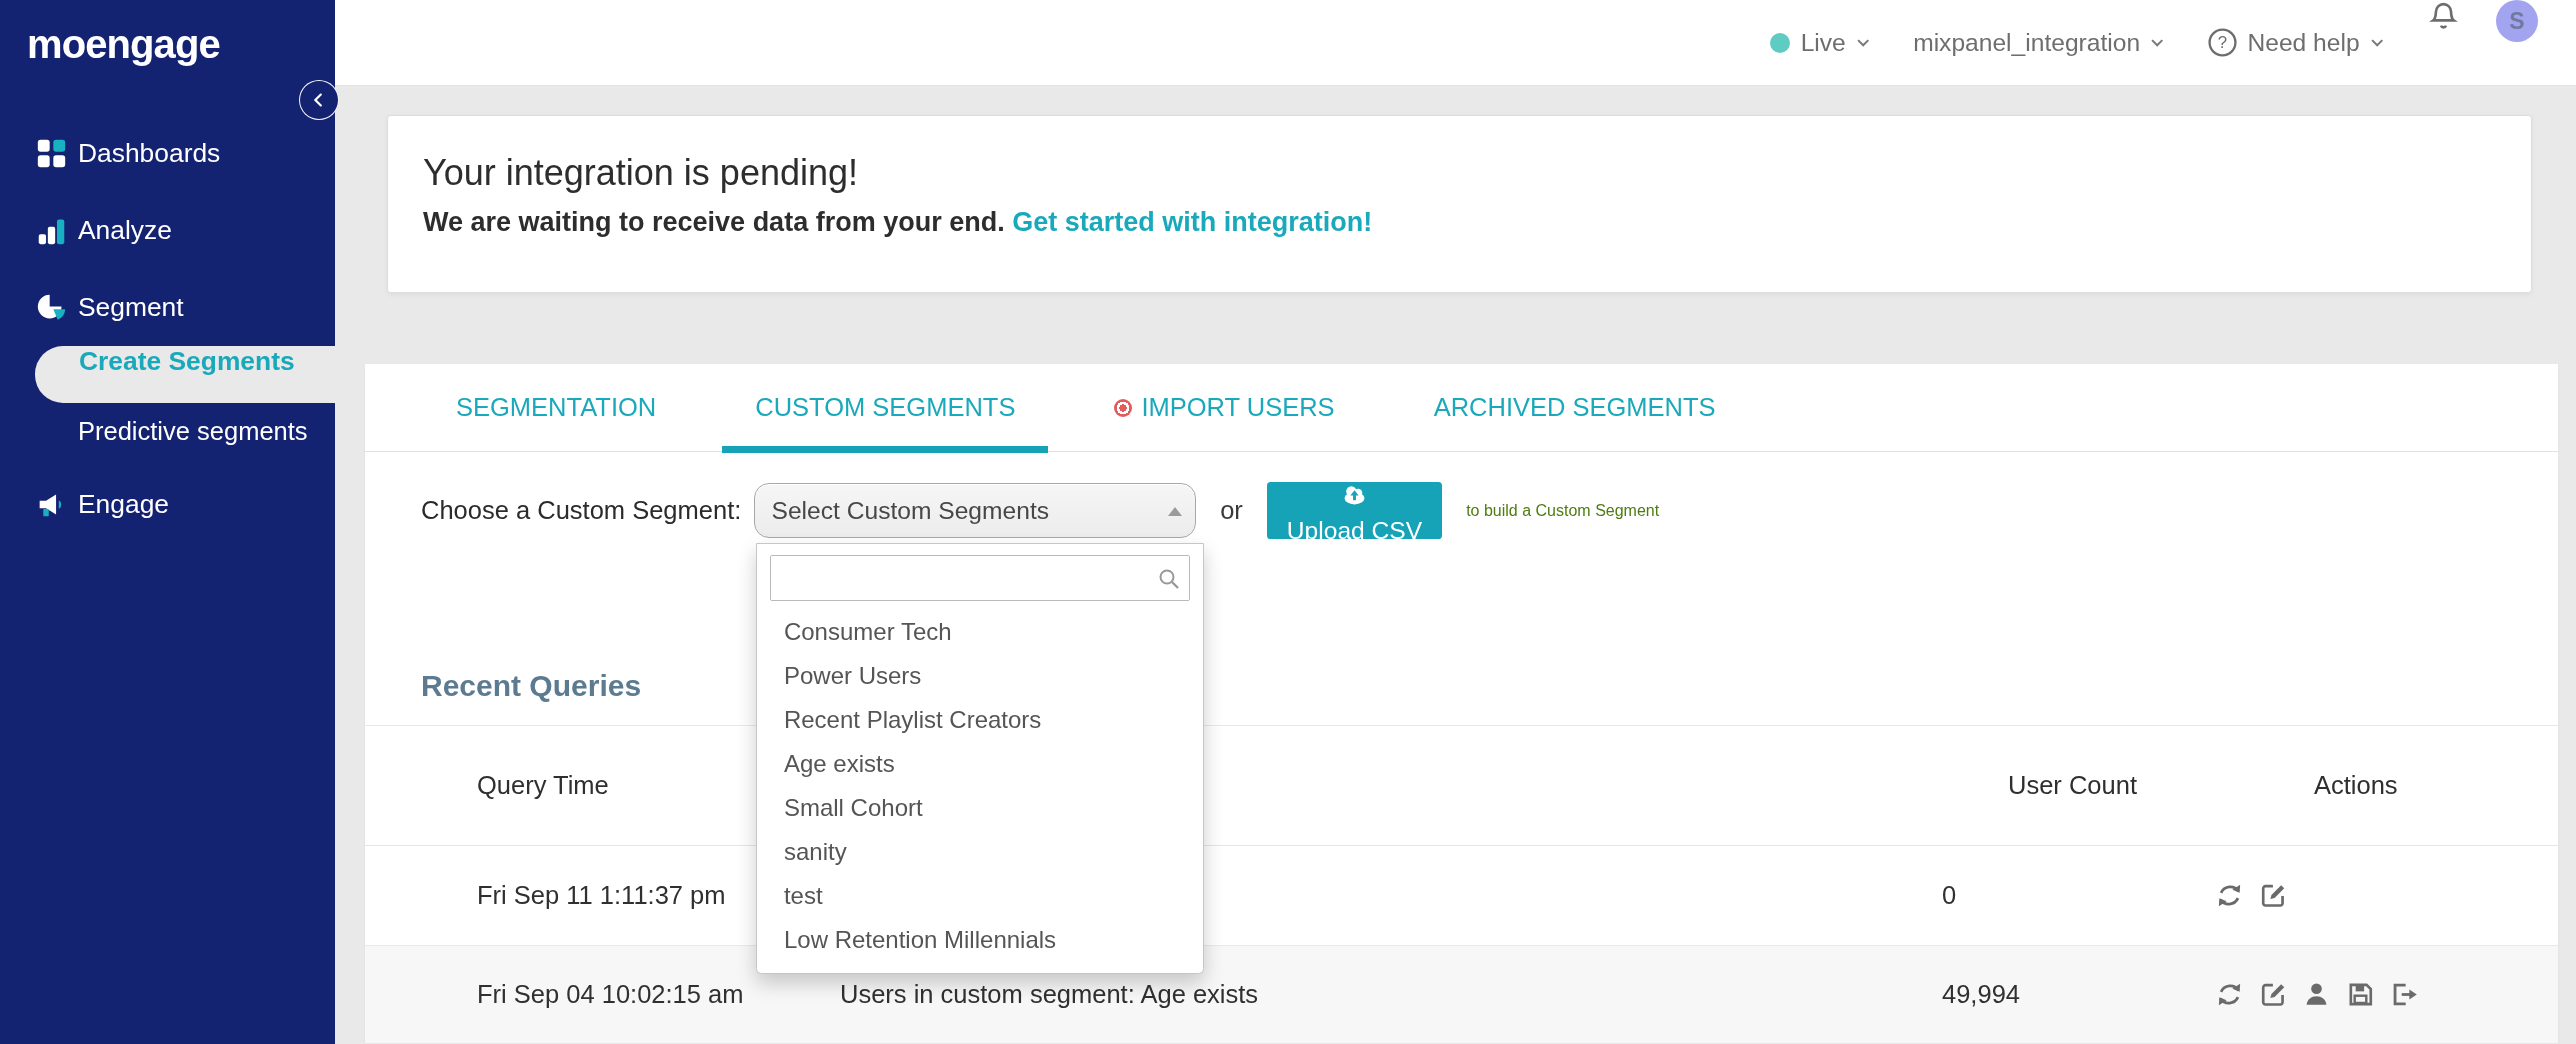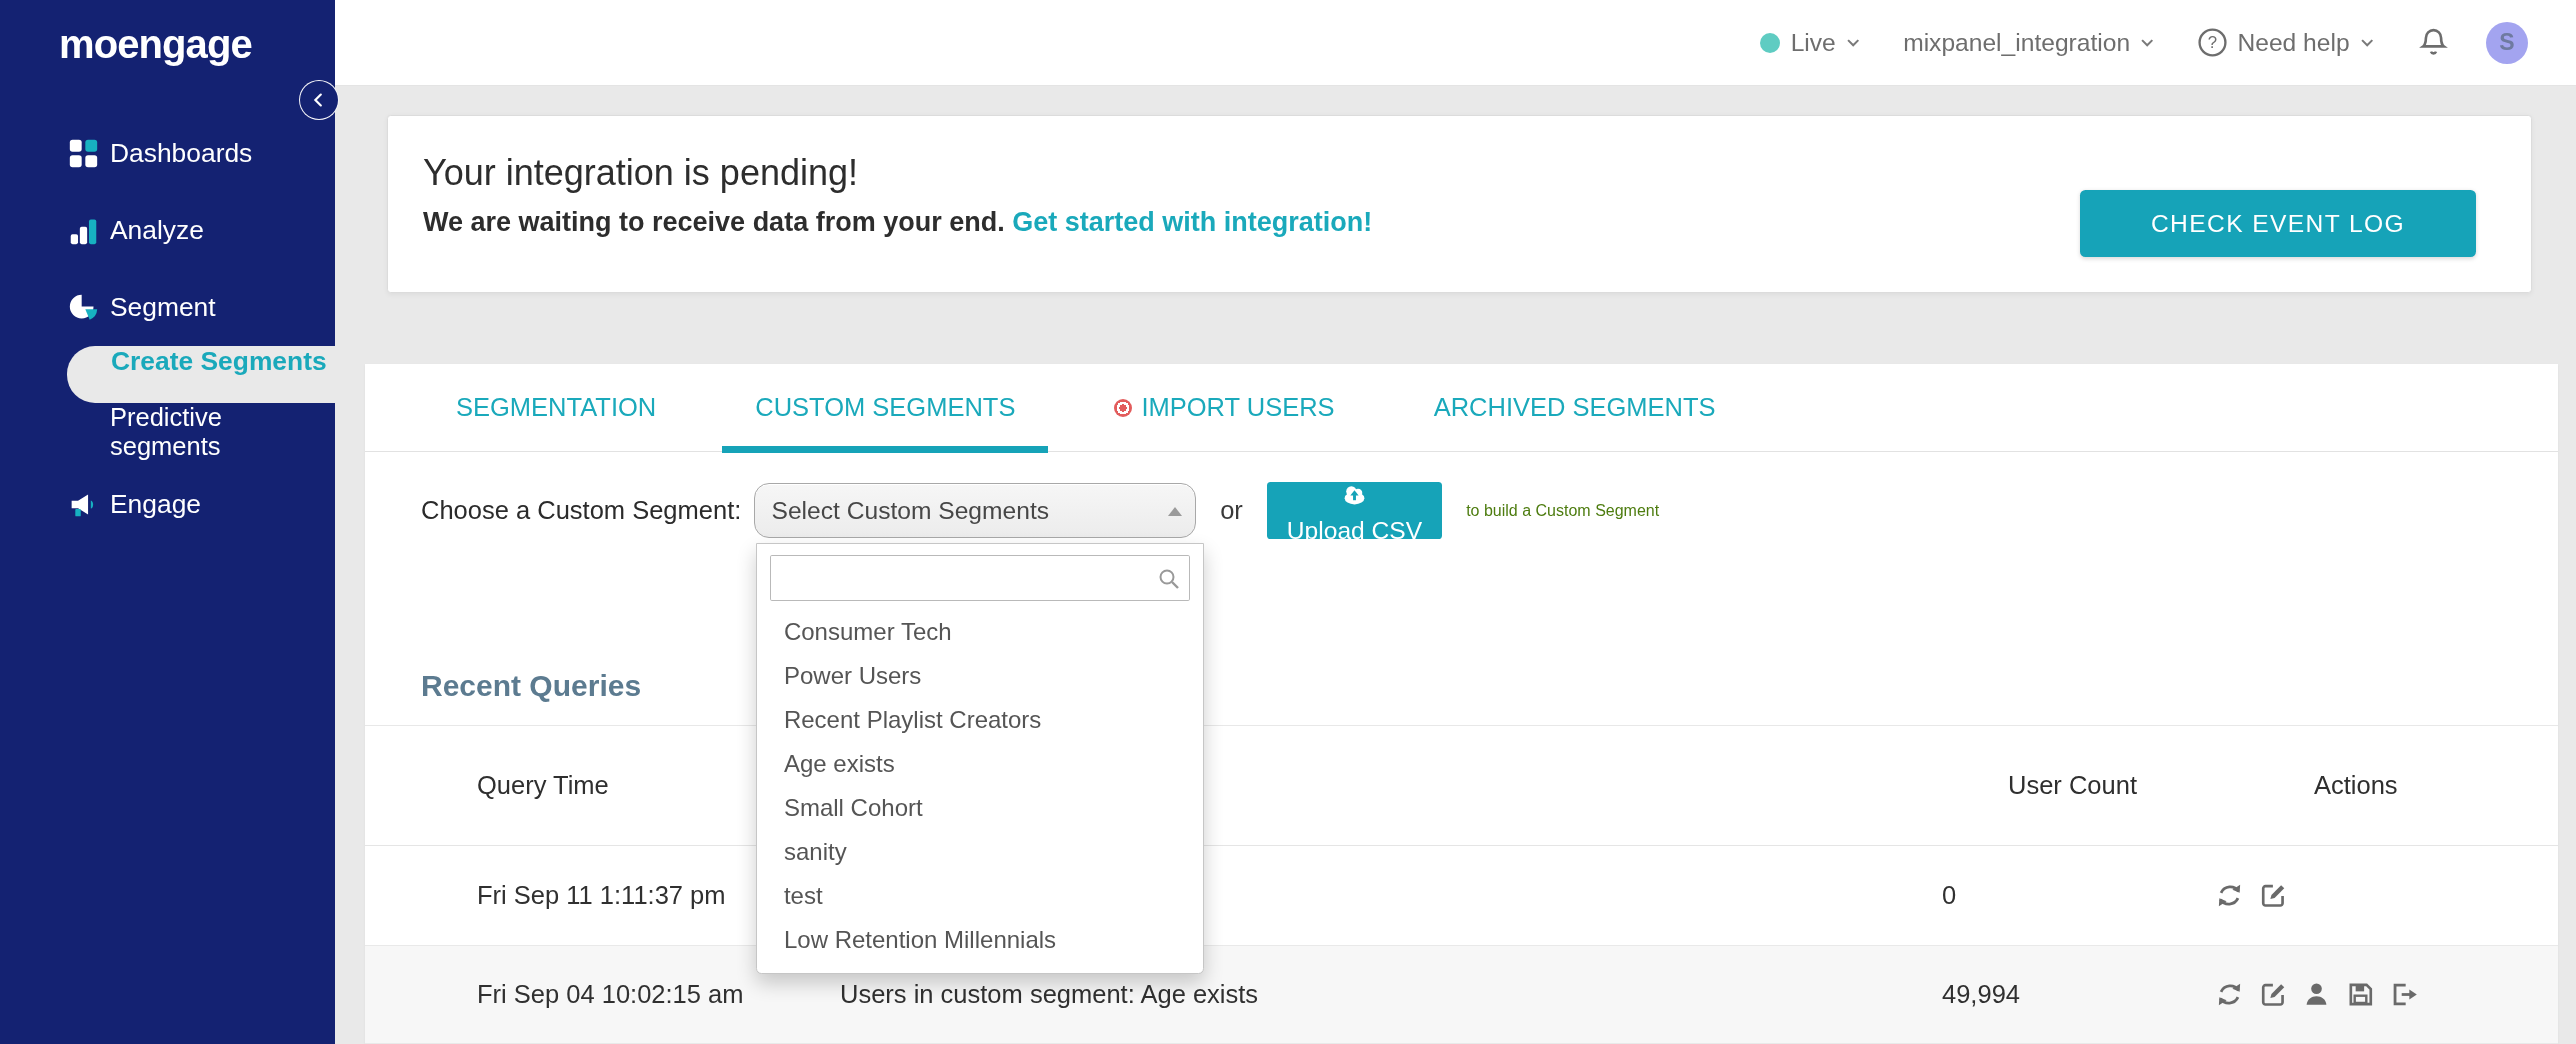--- a/index.html
+++ b/index.html
@@ -5,37 +5,37 @@
   :root{
     --navy:#142272; --teal:#16a3b8; --teal-text:#1aa9bb; --teal2:#17b1c1;
     --red:#e25c5c; --live:#5fccc2; --avatar:#a3a4f0; --slate:#5c7b90;
   }
   *{box-sizing:border-box;margin:0;padding:0;}
   html,body{width:2576px;height:1045px;}
   body{font-family:"Liberation Sans",sans-serif;background:#e9e9e9;position:relative;overflow:hidden;color:#2e2e2e;}
   svg{display:block;}
 
   
-  .sidebar{position:absolute;left:0;top:0;width:335px;height:1045px;background:var(--navy);z-index:20;padding-left:32px;}
+  .sidebar{position:absolute;left:0;top:0;width:335px;height:1045px;background:var(--navy);z-index:20;}
   .logo{padding:22px 0 0 27px;color:#fff;font-size:40px;font-weight:800;letter-spacing:-0.9px;}
   .collapse-btn{position:absolute;left:299px;top:80px;width:40px;height:40px;border:1.8px solid rgba(255,255,255,.95);
     border-radius:50%;background:var(--navy);display:flex;align-items:center;justify-content:center;z-index:25;}
   .nav{margin-top:48px;}
   .nav-item{height:77px;display:flex;align-items:center;cursor:pointer;}
   .nav-item .nicon{width:31px;height:31px;margin-left:36px;}
   .nav-item .nlabel{margin-left:11px;color:#fff;font-size:26.4px;}
   .sub-pill{height:57px;margin-left:35px;background:#e9e9e9;border-radius:28px 0 0 28px;display:flex;align-items:flex-start;}
   .sub-pill .nlabel{margin-left:44px;color:var(--teal-text);font-size:26.4px;font-weight:700;}
   .sub-item{height:57px;display:flex;align-items:center;}
   .sub-item .nlabel{margin-left:78px;color:#fff;font-size:25.5px;}
   .nav-engage{margin-top:5.5px;}
 
   
   .topbar{position:absolute;left:335px;top:0;right:0;height:86px;background:#fff;border-bottom:1.8px solid #e4e4e4;
-    display:flex;align-items:center;justify-content:flex-end;padding-right:48px;z-index:10;}
+    display:flex;justify-content:flex-end;padding-right:38px;z-index:10;}
   .tb-group{display:flex;align-items:center;margin-left:42px;cursor:pointer;}
   .tb-text{font-size:24.6px;color:#6e6e6e;}
   .dot-live{width:20px;height:20px;border-radius:50%;background:var(--live);margin-right:11px;}
   .chev{margin-left:9px;}
   .bell{margin-left:42px;}
   .avatar{width:42px;height:42px;border-radius:50%;background:var(--avatar);margin-left:36px;
     display:flex;align-items:center;justify-content:center;font-size:23px;color:#6f7aa0;font-weight:700;}
 
   
   .banner{position:absolute;left:387px;top:115px;width:2145px;height:178px;background:#fff;border:0.9px solid #dcdcdc;
@@ -192,21 +192,20 @@
     <span>S</span>
   </div>
 </header>
 
 <section class="banner">
   <div class="banner-title">Your integration is pending!</div>
   <div class="banner-sub">
     <span>We are waiting to receive data from your end.</span>
     <span class="banner-link">Get started with integration!</span>
   </div>
-  <button class="event-log-btn">CHECK EVENT LOG</button>
 </section>
 
 <main class="panel">
   <div class="tabbar">
     <div class="tab">SEGMENTATION</div>
     <div class="tab active">CUSTOM SEGMENTS</div>
     <div class="tab">
       <span class="red-dot"></span>
       <span>IMPORT USERS</span>
     </div>

